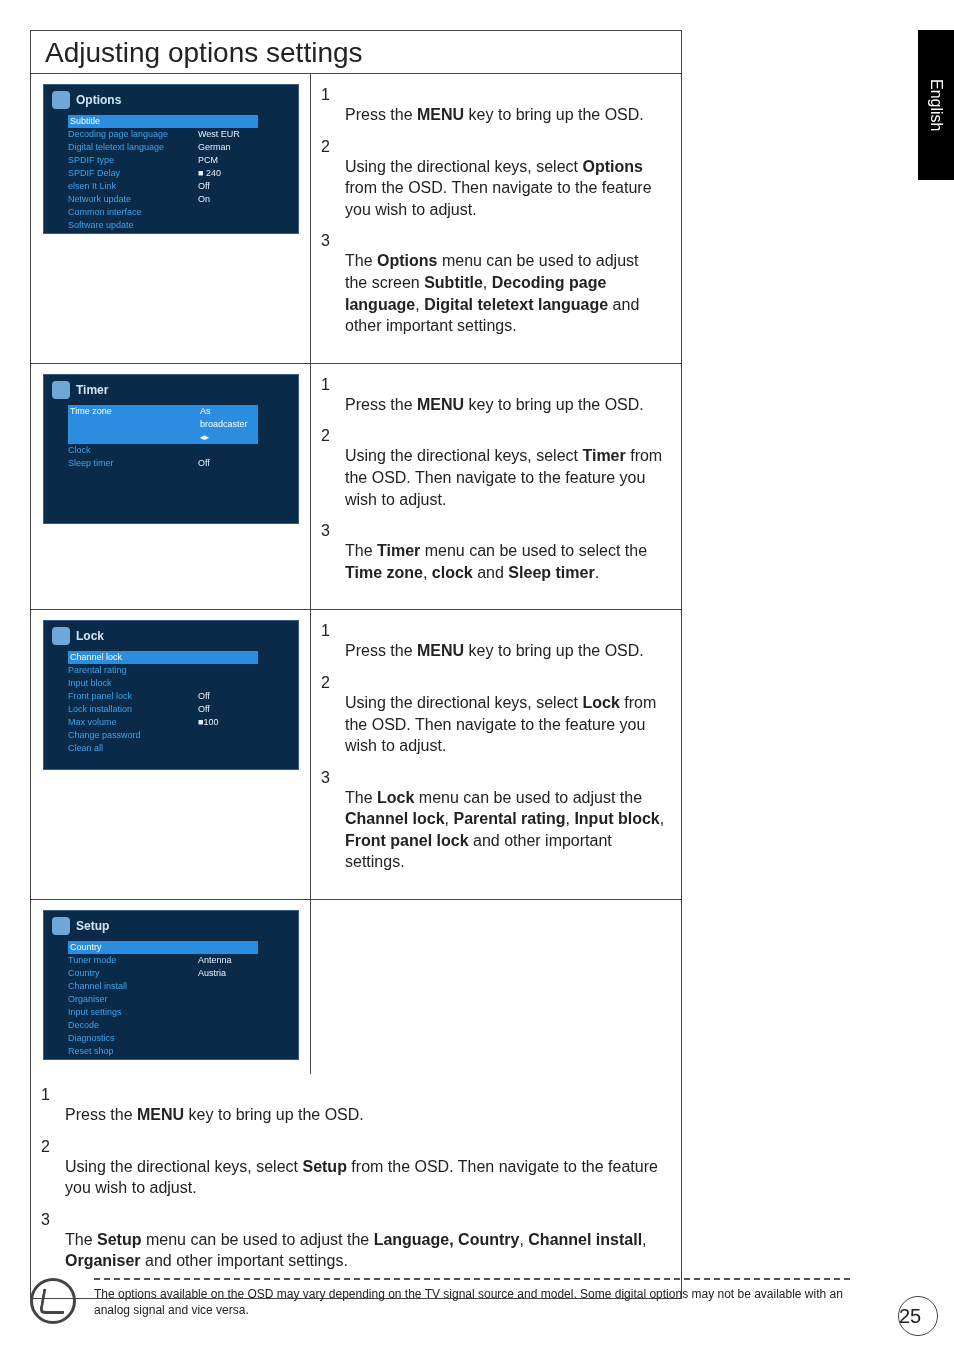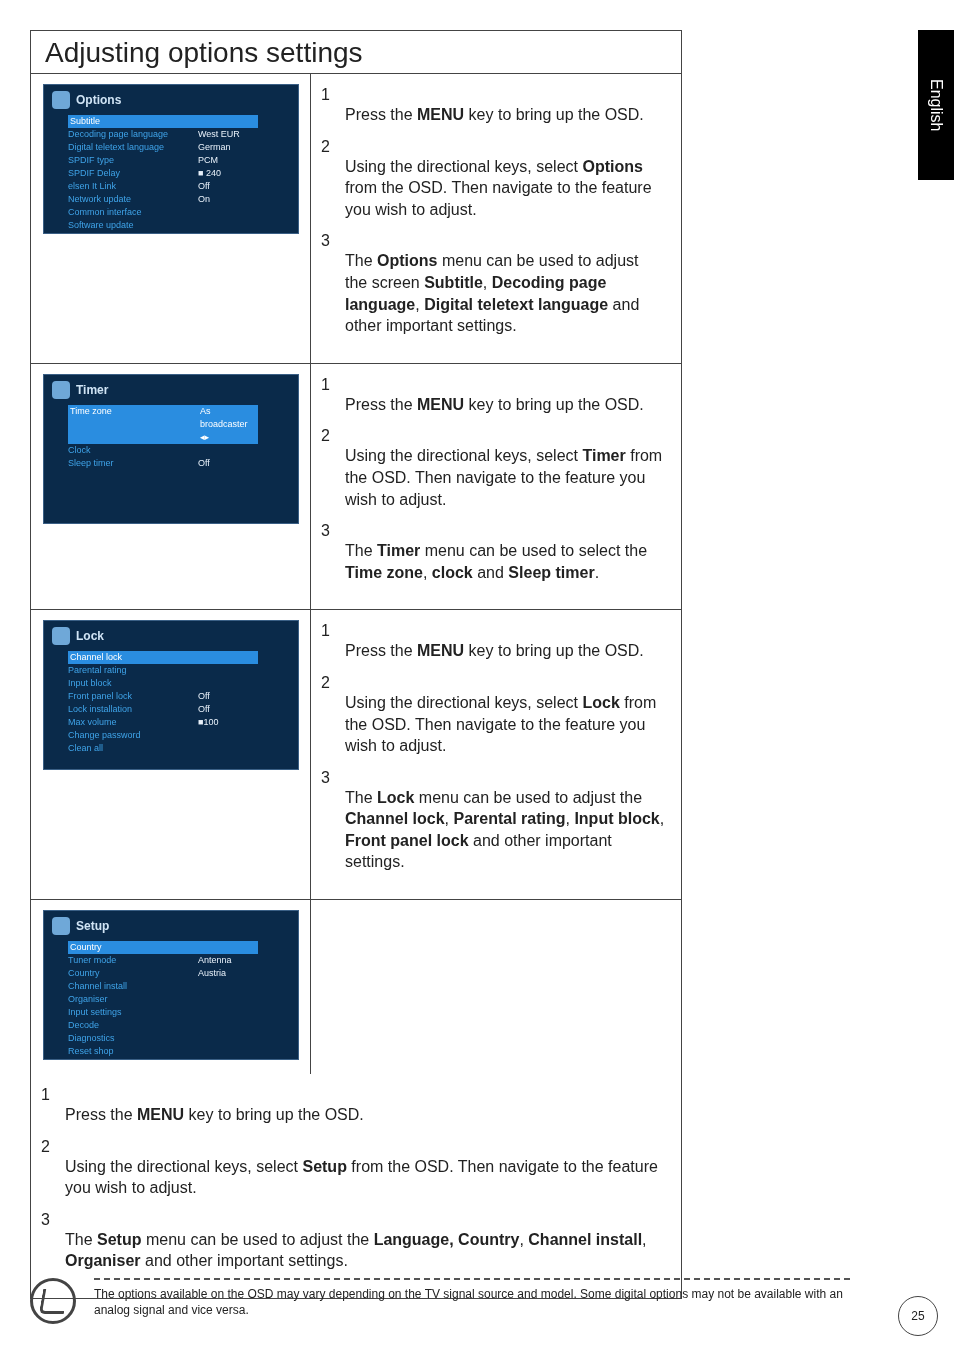--- a/index.html
+++ b/index.html
@@ -140,22 +140,22 @@
   }
   .page-num {
     position: absolute;
     right: 16px;
     bottom: 18px;
     width: 40px; height: 40px;
     border: 1.5px solid #444;
     border-radius: 50%;
     display:flex;
     align-items:center;
-    justify-content:center;
-    font-size: 12px;
+    justify-content:flex-start;
+    font-size: 20px;
   }
 </style>
 </head>
 <body>
 
 <div class="side-tab">
   <span>English</span>
 </div>
 
 <div class="outer" id="outer">

